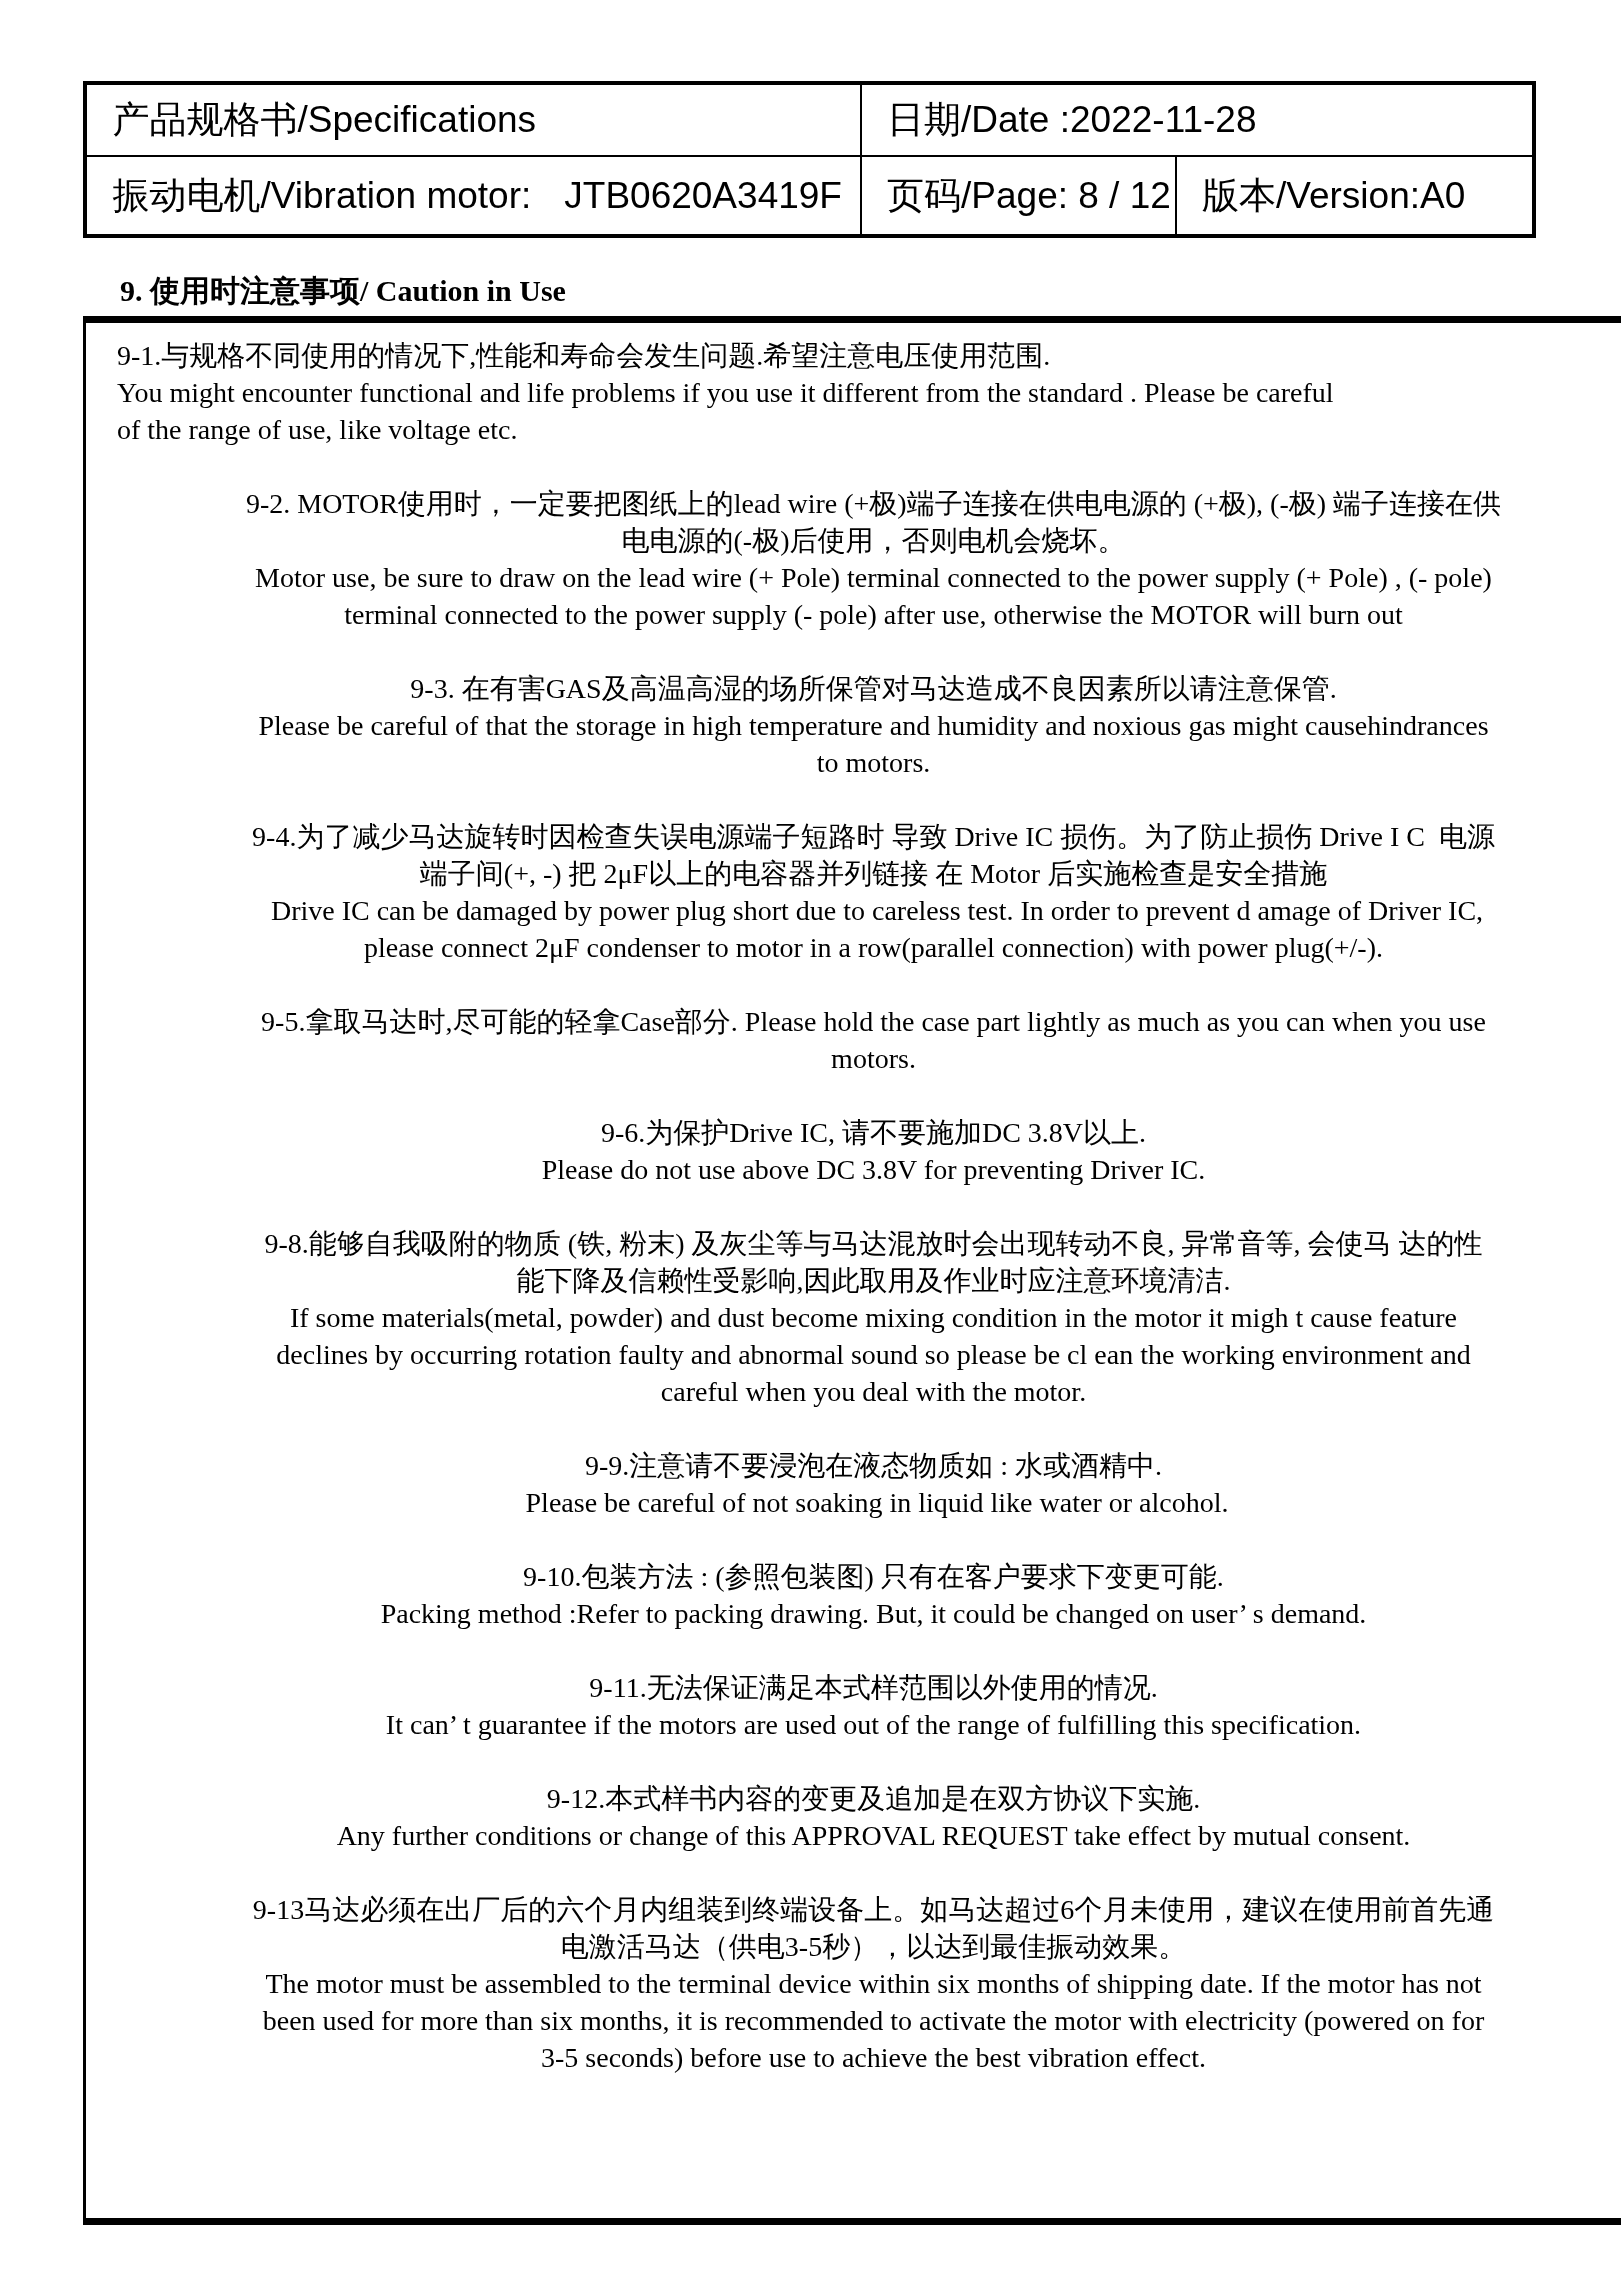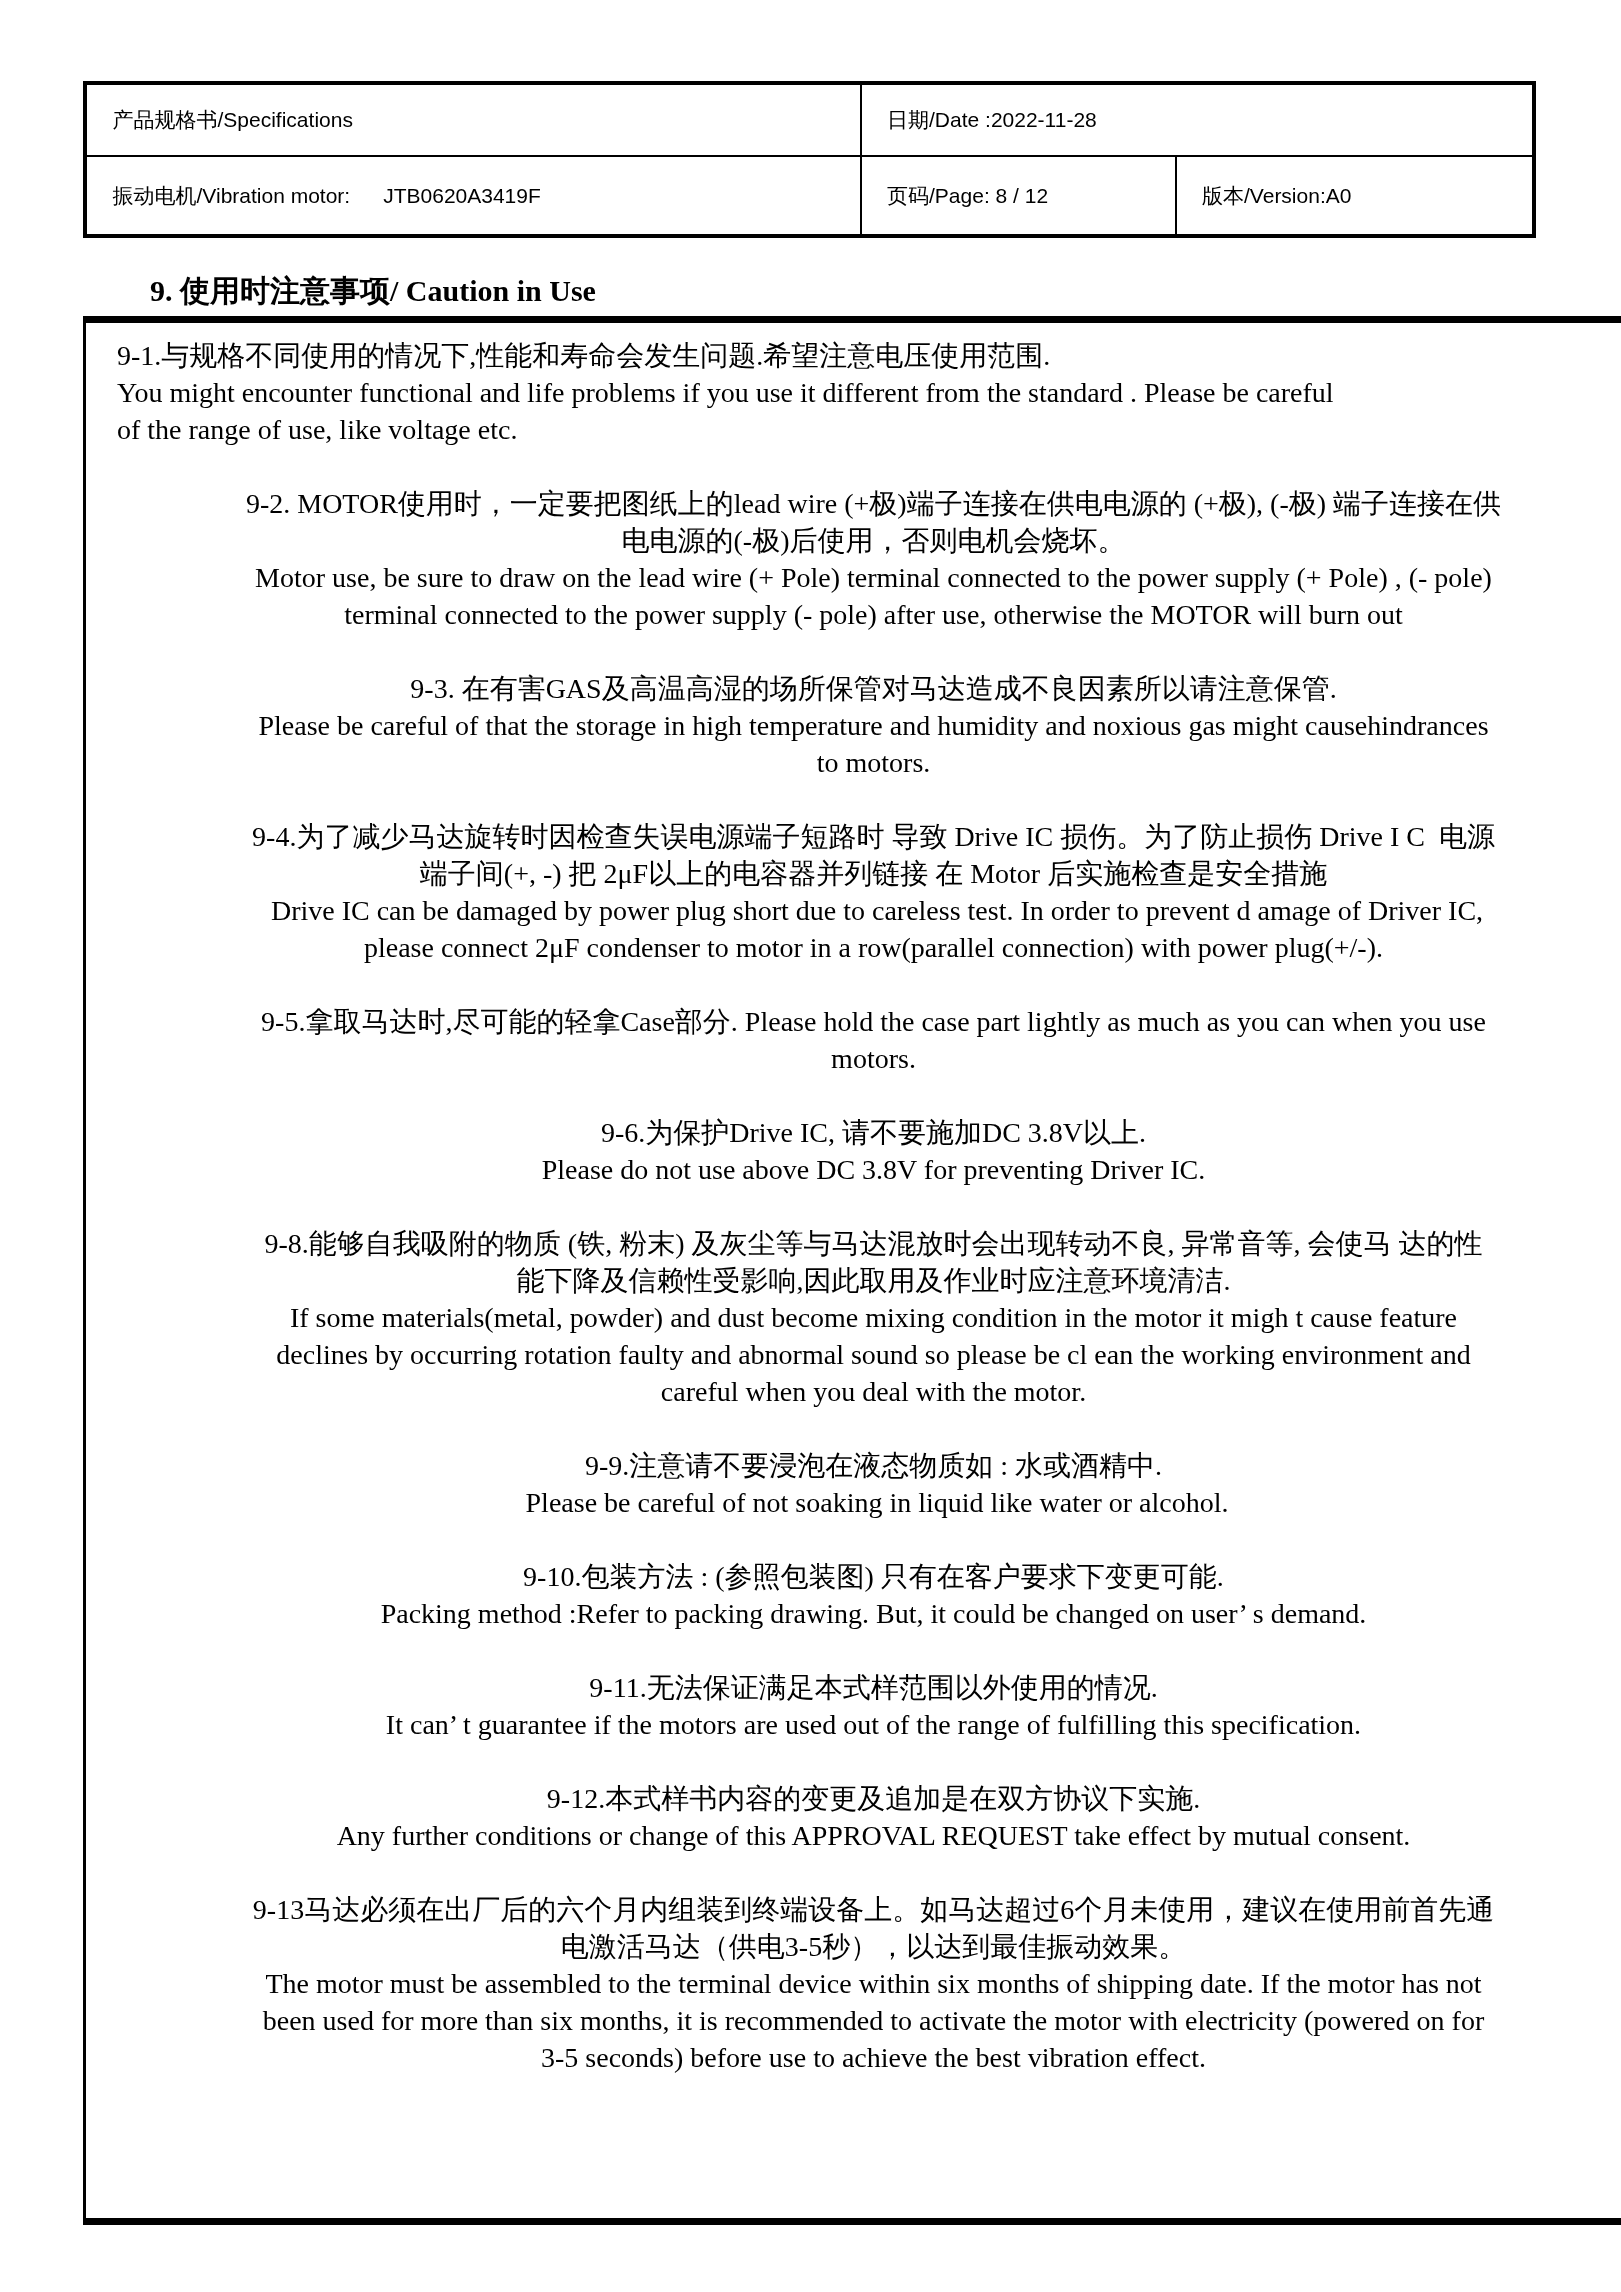--- a/index.html
+++ b/index.html
@@ -18,21 +18,21 @@
   
   .spec-table {
     position: absolute;
     left: 83px;
     top: 81px;
     width: 1453px;
     height: 157px;
     border: 4.9px solid #000;
     box-sizing: border-box;
     font-family: "Liberation Sans", "DejaVu Sans", sans-serif;
-    font-size: 21px;
+    font-size: 37px;
     background: #fff;
   }
   .spec-row1 {
     display: flex;
     height: 70px;
     border-bottom: 2px solid #000;
   }
   .spec-row2 {
     display: flex;
     height: calc(100% - 72px);
@@ -46,21 +46,21 @@
     white-space: nowrap;
   }
   .w-main { width: 53.6%; border-right: 2px solid #000; }
   .w-page { width: 21.8%; border-right: 2px solid #000; }
   .w-rest { flex: 1; }
   .model { margin-left: 33px; }
 
   
   .section-title {
     position: absolute;
-    left: 150px;
+    left: 120px;
     top: 271px;
     font-size: 30px;
     font-weight: bold;
     font-family: "Liberation Serif", "DejaVu Serif", serif;
     white-space: nowrap;
   }
 
   
   .caution-box {
     position: absolute;

